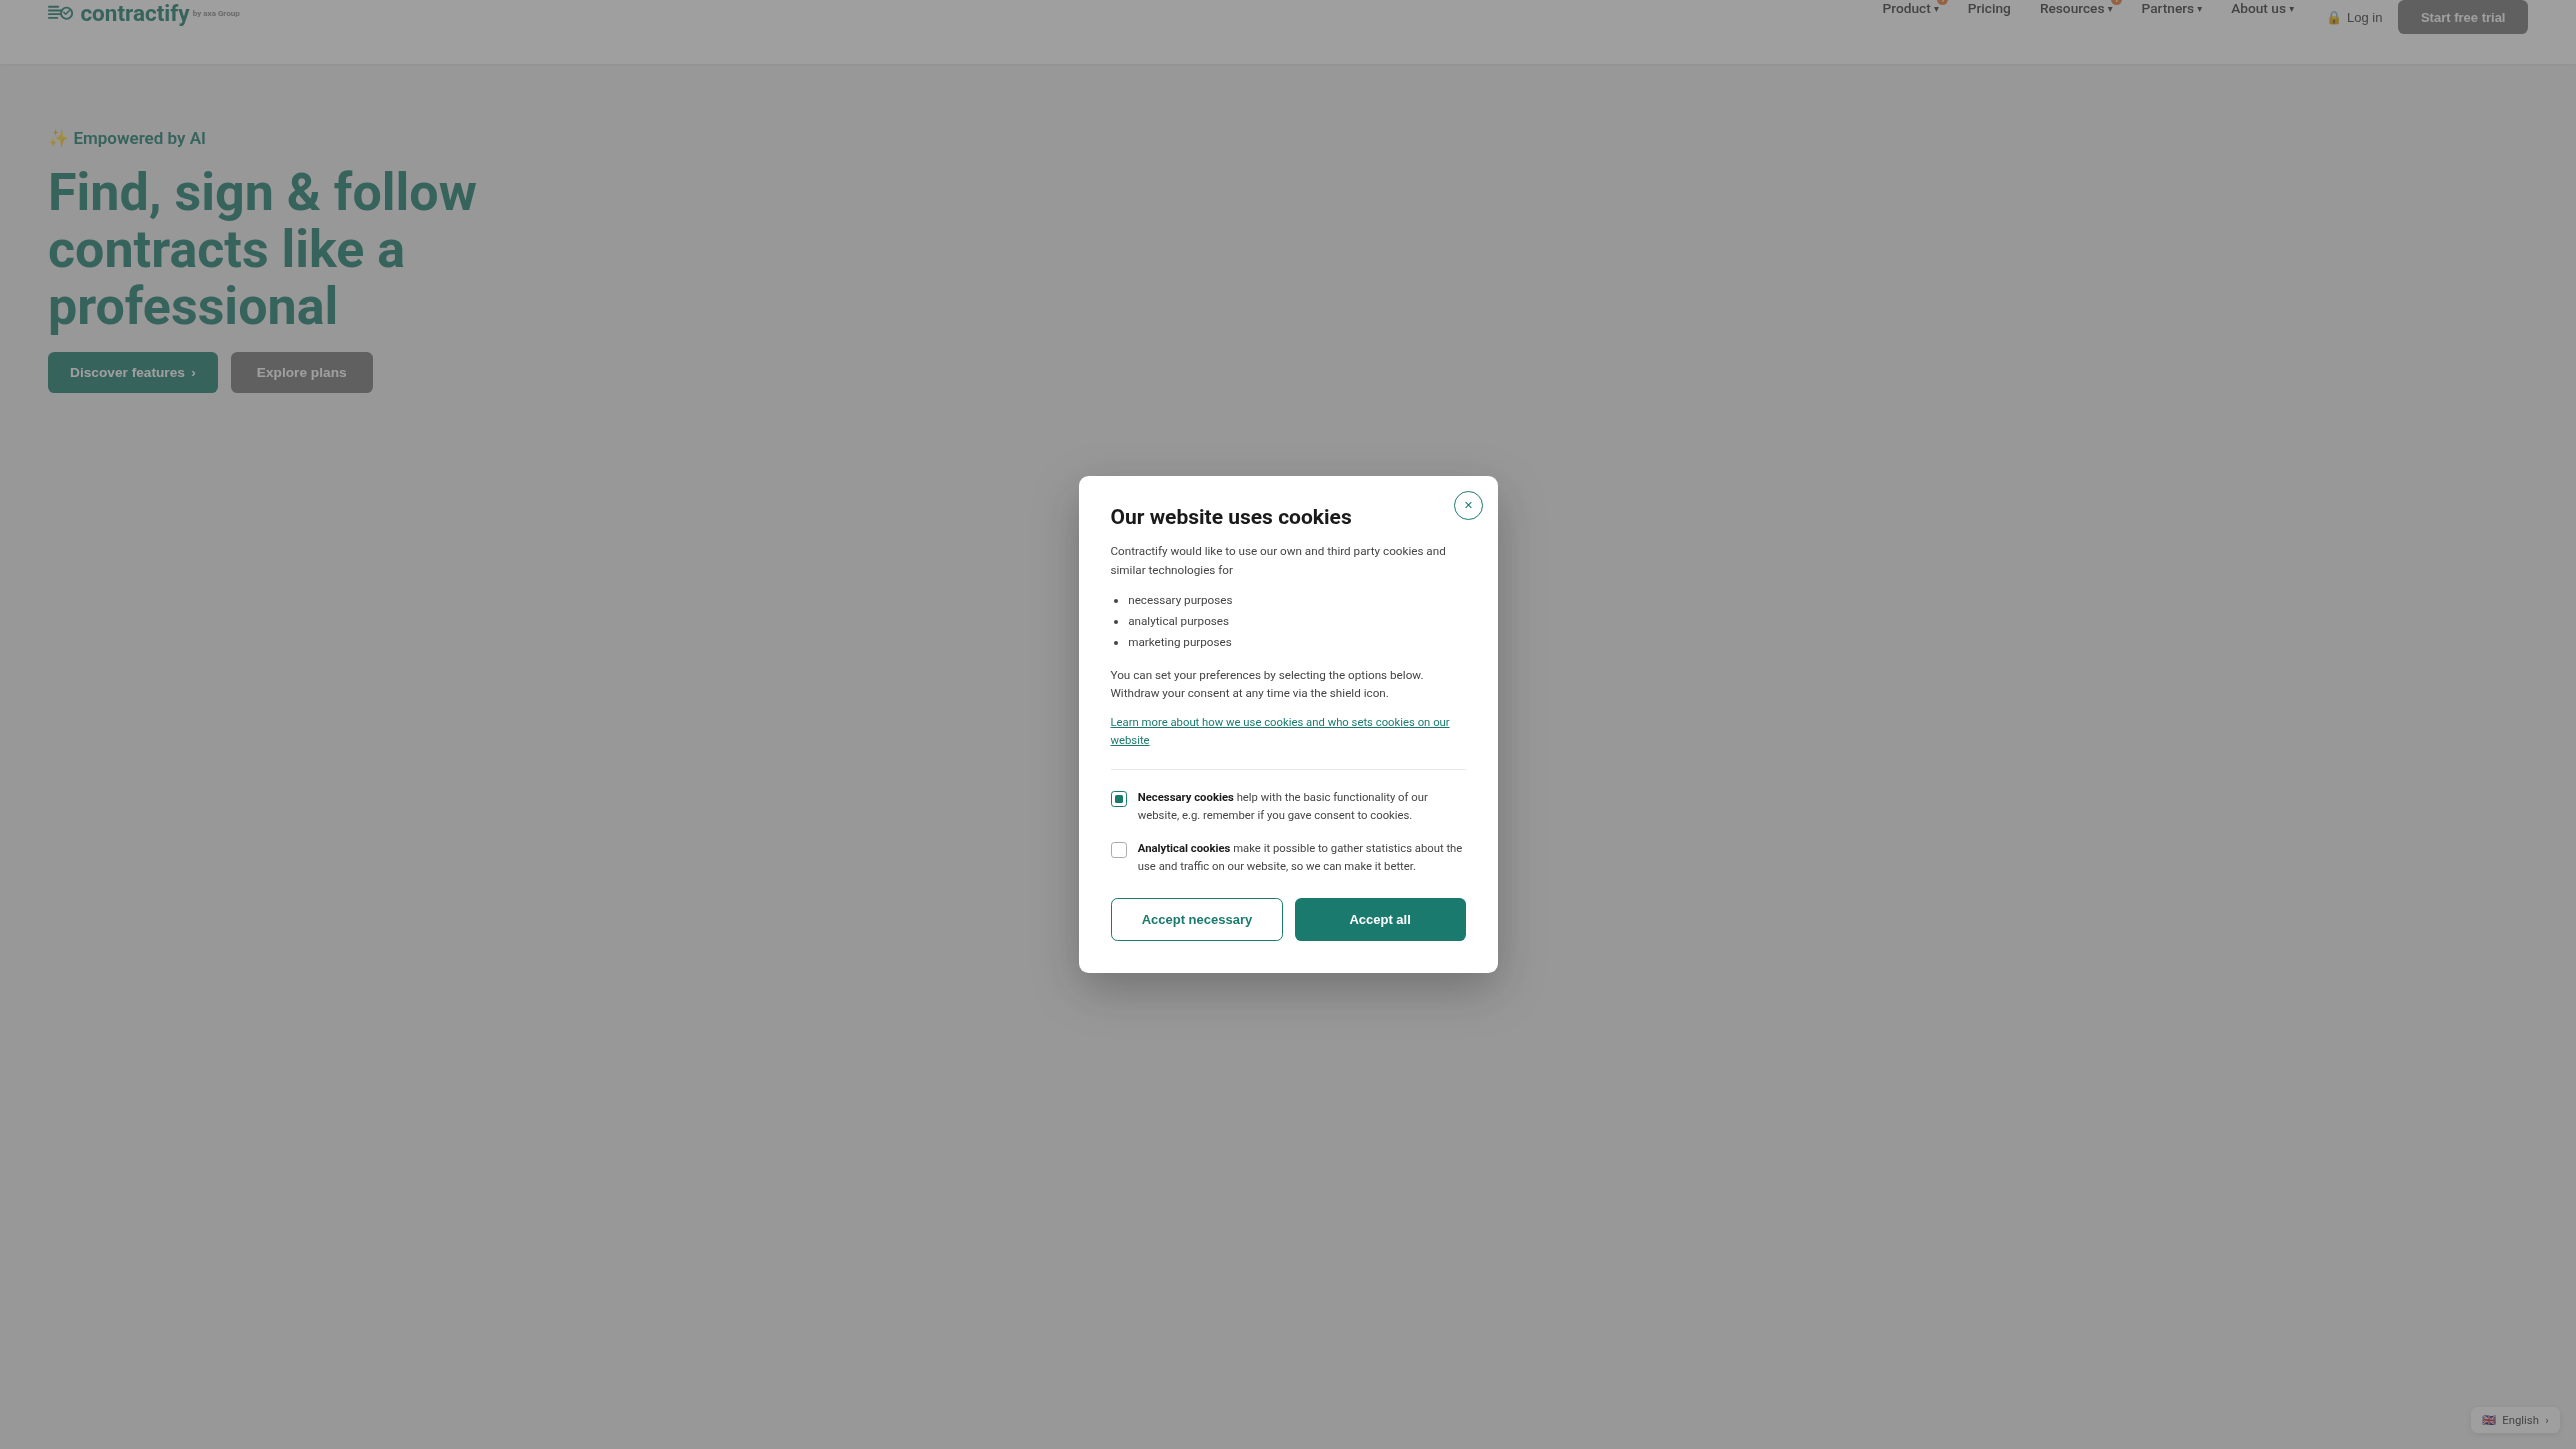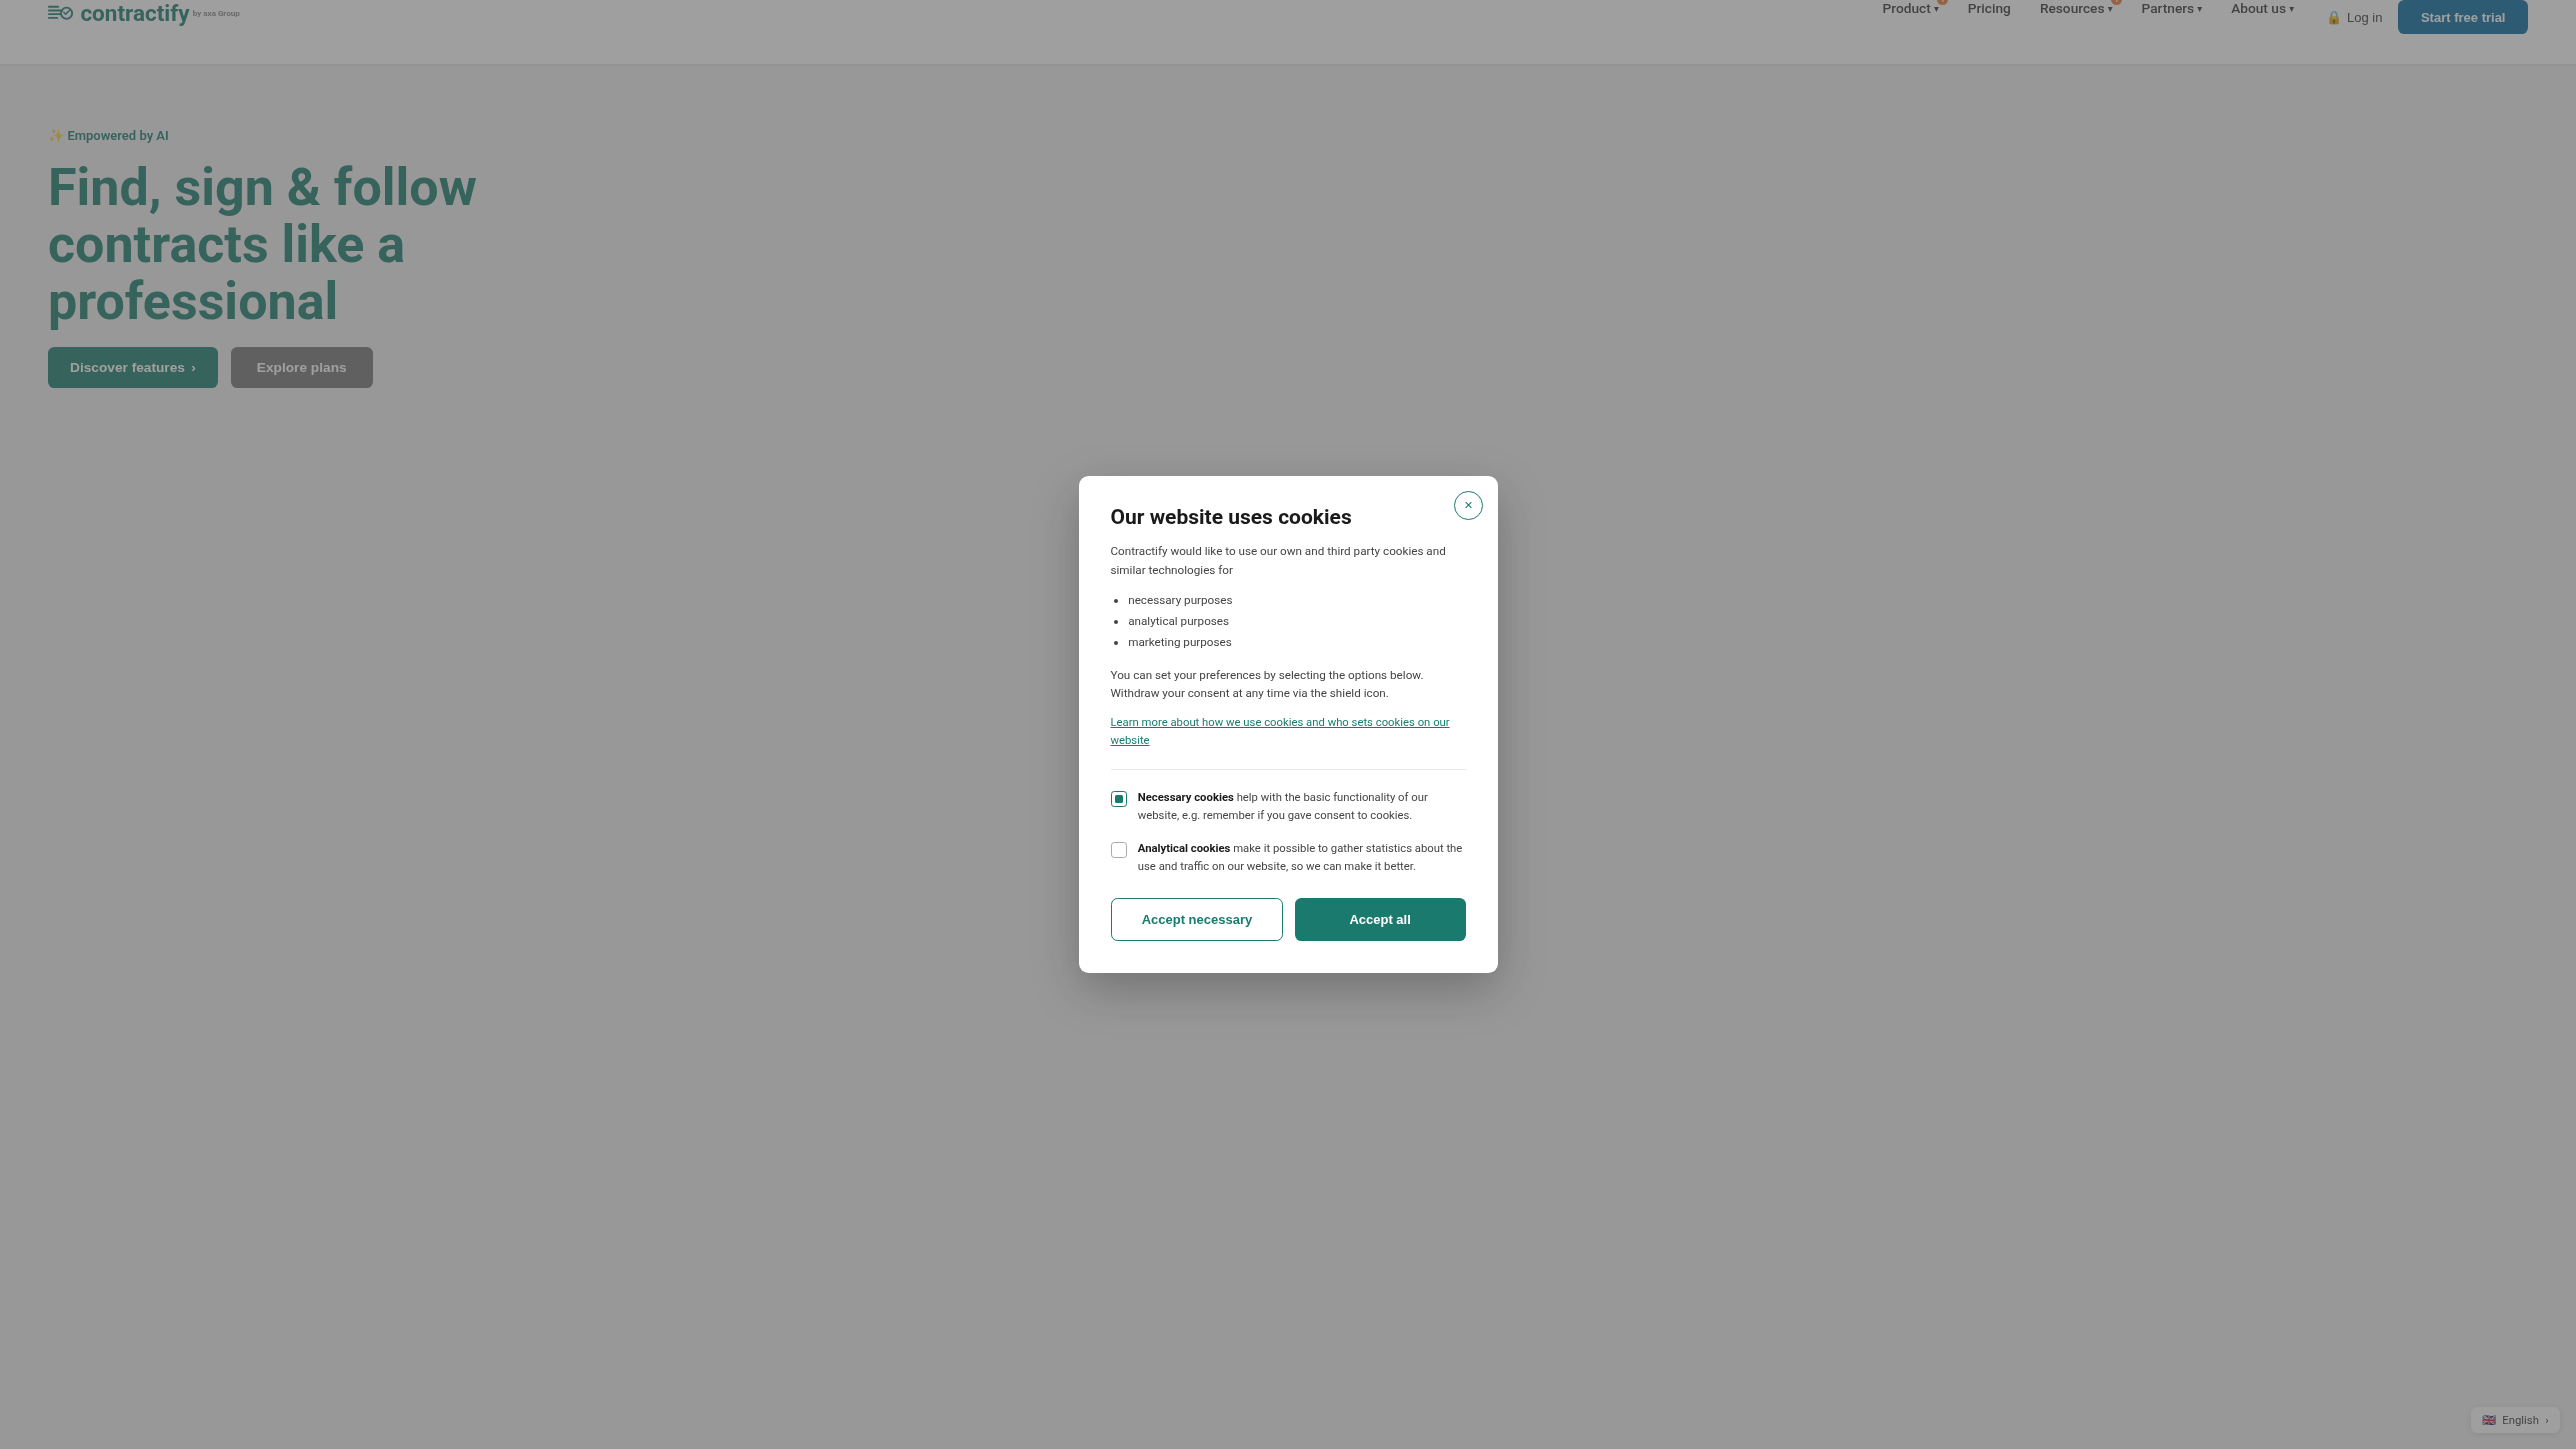--- a/index.html
+++ b/index.html
@@ -88,21 +88,21 @@
       border: none;
       cursor: pointer;
       color: #333;
       font-size: 13px;
       font-weight: 500;
       display: flex;
       align-items: center;
       gap: 4.8px;
     }
     .btn-start-trial {
-      background: #0369a1;
+      background: #737373;
       color: #fff;
       border: none;
       border-radius: 6.4px;
       padding: 9.7px 22.5px;
       font-size: 13px;
       font-weight: 600;
       cursor: pointer;
     }
 
     
@@ -120,21 +120,21 @@
       margin-bottom: 16px;
     }
     .hero-title span {
       color: #1a7a6e;
     }
     .ai-badge {
       display: inline-flex;
       align-items: center;
       gap: 4.8px;
       color: #1a7a6e;
-      font-size: 13px;
+      font-size: 17px;
       font-weight: 600;
       margin-bottom: 16px;
     }
     .hero-sub {
       font-size: 14.5px;
       color: #555;
       margin-bottom: 32px;
       max-width: 419px;
       line-height: 1.5;
     }

